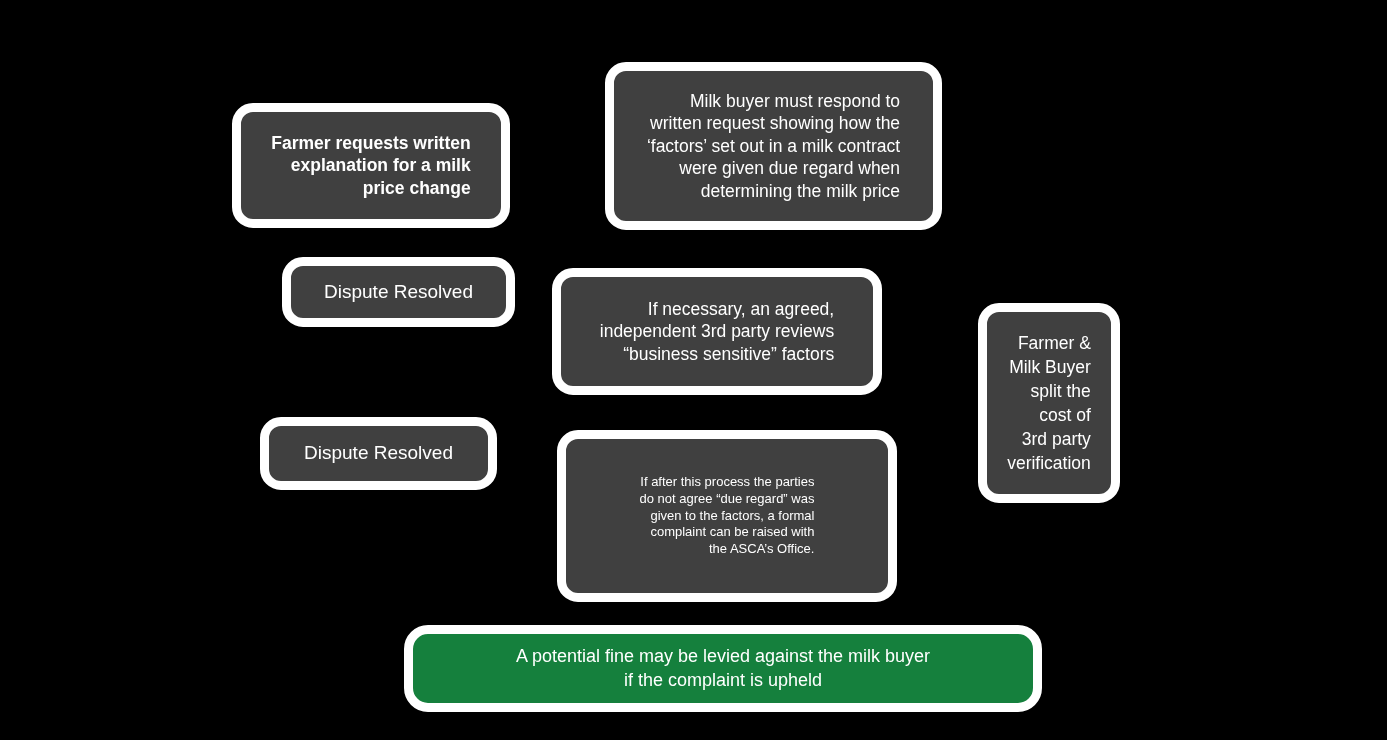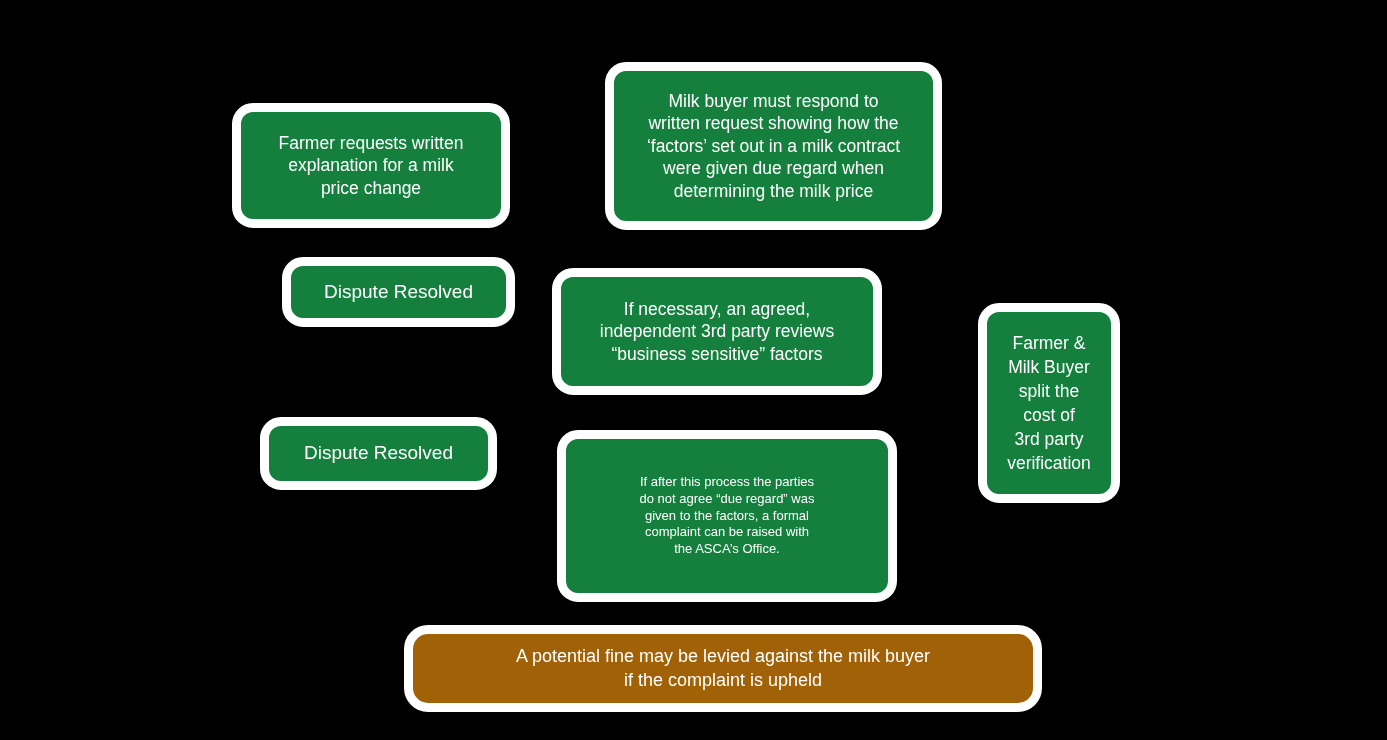--- a/index.html
+++ b/index.html
@@ -22,26 +22,27 @@
     border-radius: 21px;
     display: flex;
     align-items: center;
     justify-content: center;
     text-align: center;
     color: #ffffff;
     white-space: pre-line;
     line-height: 1.28;
     padding: 4px 10px;
   }
-  .dark  { background: #15803d; }
-  .light { background: #a16207; }
+  .dark  { background: #404040; text-align: right; }
+  .light { background: #15803d; }
 
   #node-farmer-request {
     left: 232px; top: 103px; width: 278px; height: 125px;
     font-size: 17.5px;
+    font-weight: bold;
   }
   #node-buyer-respond {
     left: 605px; top: 62px; width: 337px; height: 168px;
     font-size: 17.5px;
   }
   #node-dispute-resolved-1 {
     left: 282px; top: 257px; width: 233px; height: 70px;
     font-size: 19px;
   }
   #node-third-party-review {

